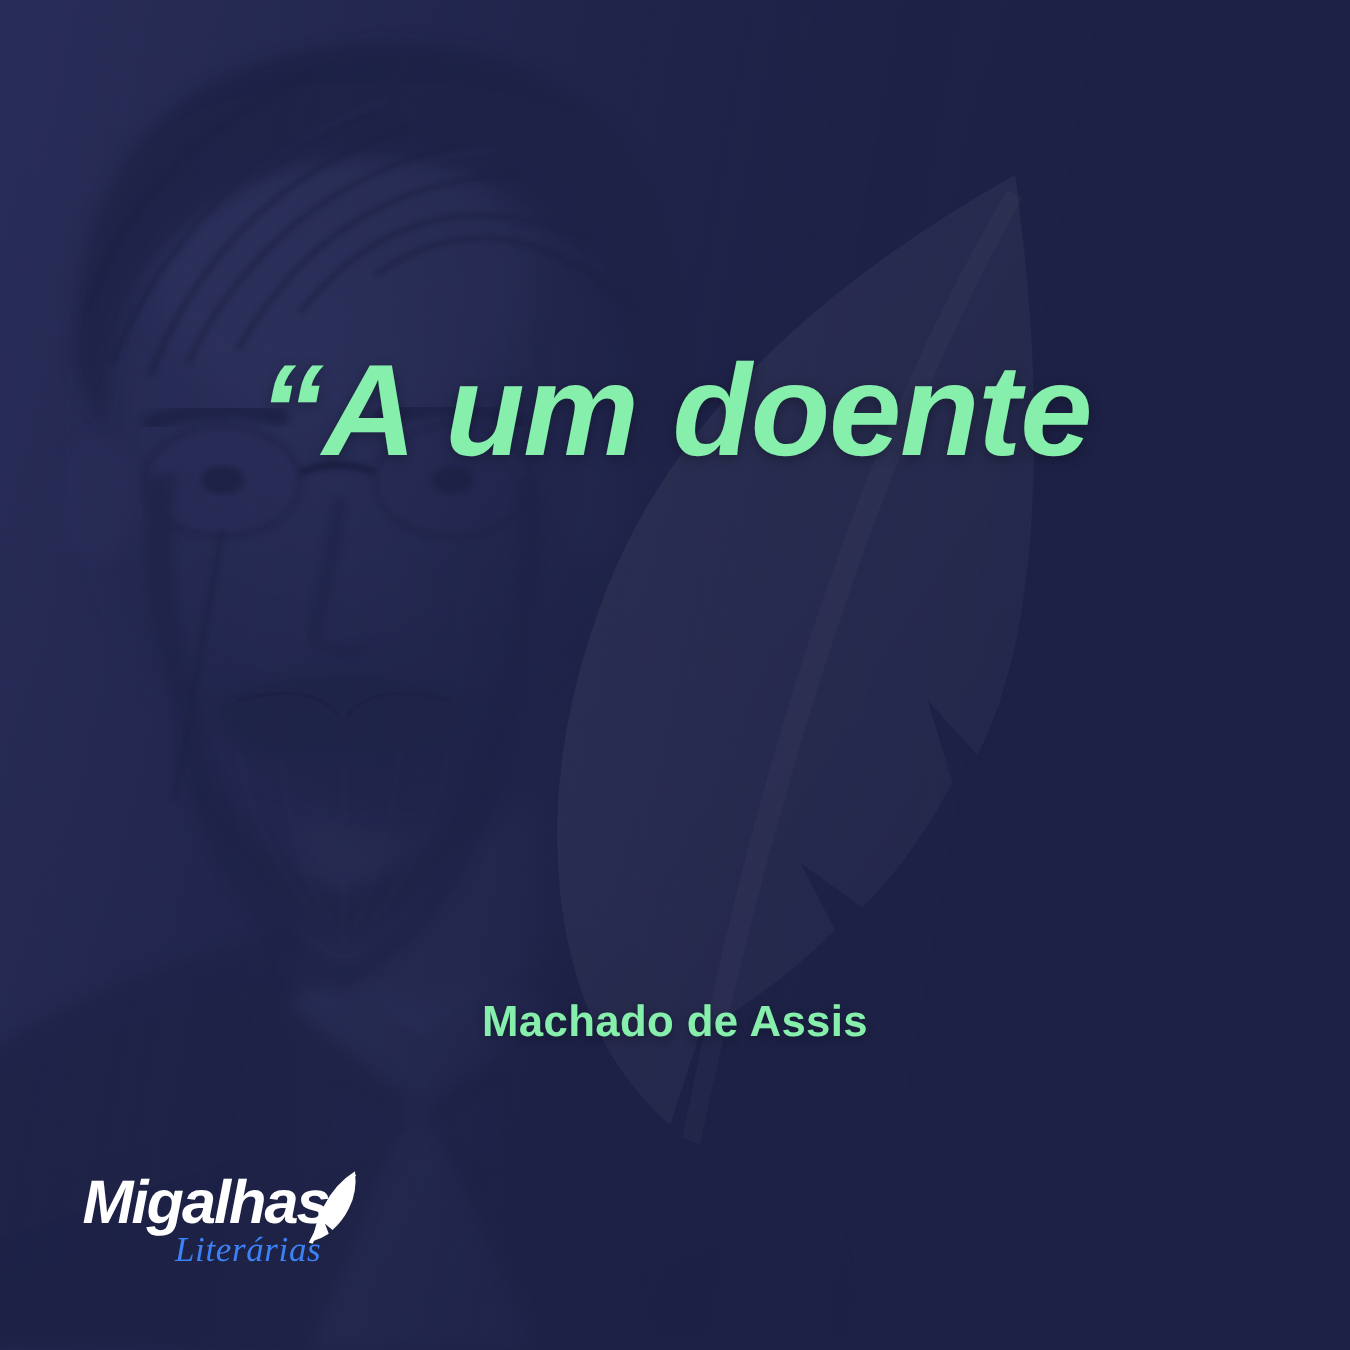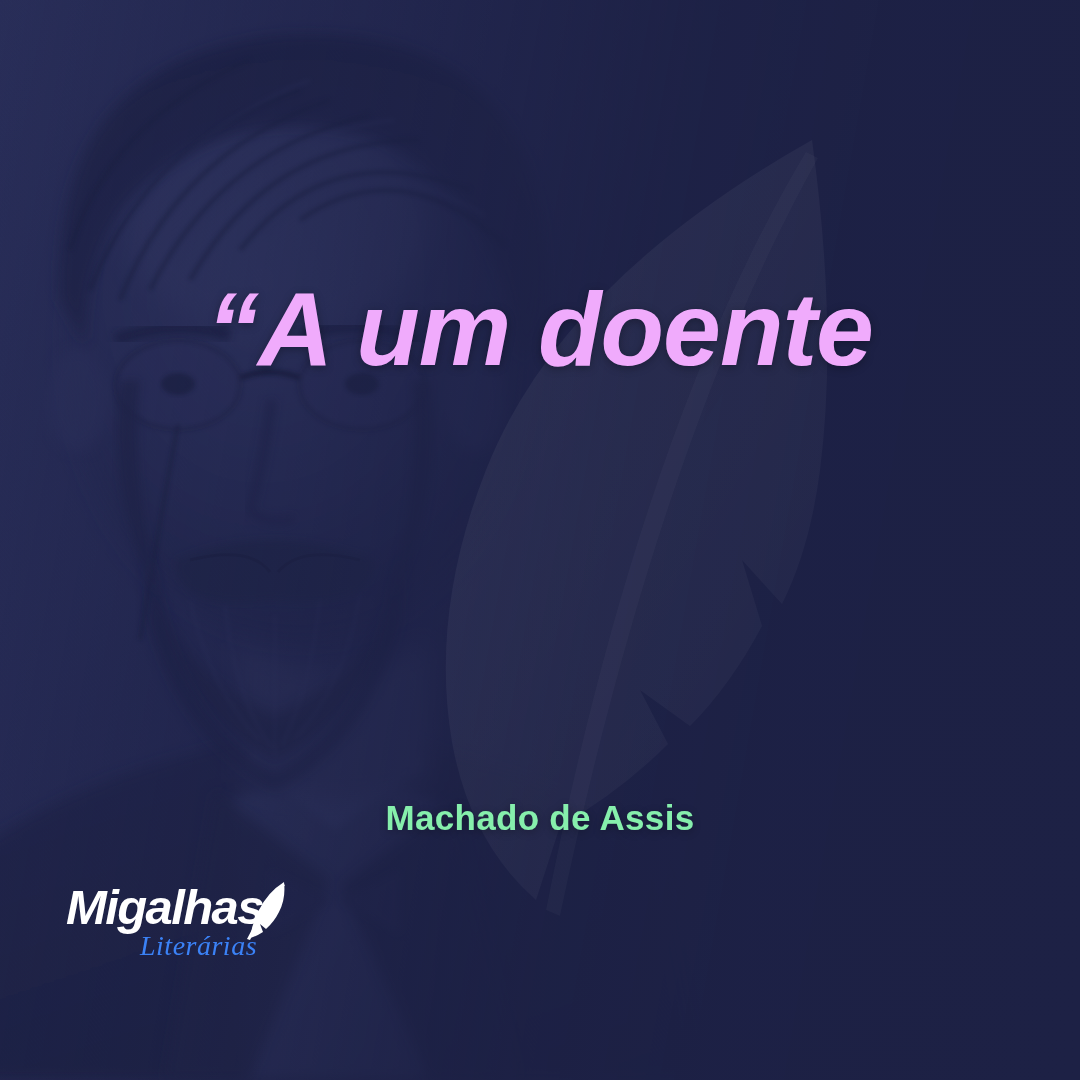--- a/index.html
+++ b/index.html
@@ -57,21 +57,21 @@
   .watermark svg { position:absolute; inset:0; width:100%; height:100%; }
 
   
   .content { position:absolute; inset:0; z-index:6; }
 
   .quote {
     position:absolute;
     left:0; right:0;
     top:270px;
     text-align:center;
-    color:#f0abfc;
+    color:#86efac;
     font-family:"Liberation Sans", sans-serif;
     font-style:italic;
     font-weight:bold;
     font-size:104px;
     line-height:118px;
     letter-spacing:-1px;
     padding:0 70px;
     text-shadow:0 2px 10px rgba(0,0,0,.30);
   }
   .quote .qline { display:block; white-space:nowrap; }
@@ -85,21 +85,21 @@
     font-size:35px;
     font-weight:bold;
     letter-spacing:.3px;
     text-shadow:0 2px 8px rgba(0,0,0,.30);
   }
 
   
   .logo {
     position:absolute;
     left:66px;
-    top:883px;
+    top:938px;
     width:250px;
     height:84px;
   }
   .logo-row1 {
     position:relative;
     height:48px;
     display:flex;
     align-items:flex-start;
   }
   .logo-migalhas {

